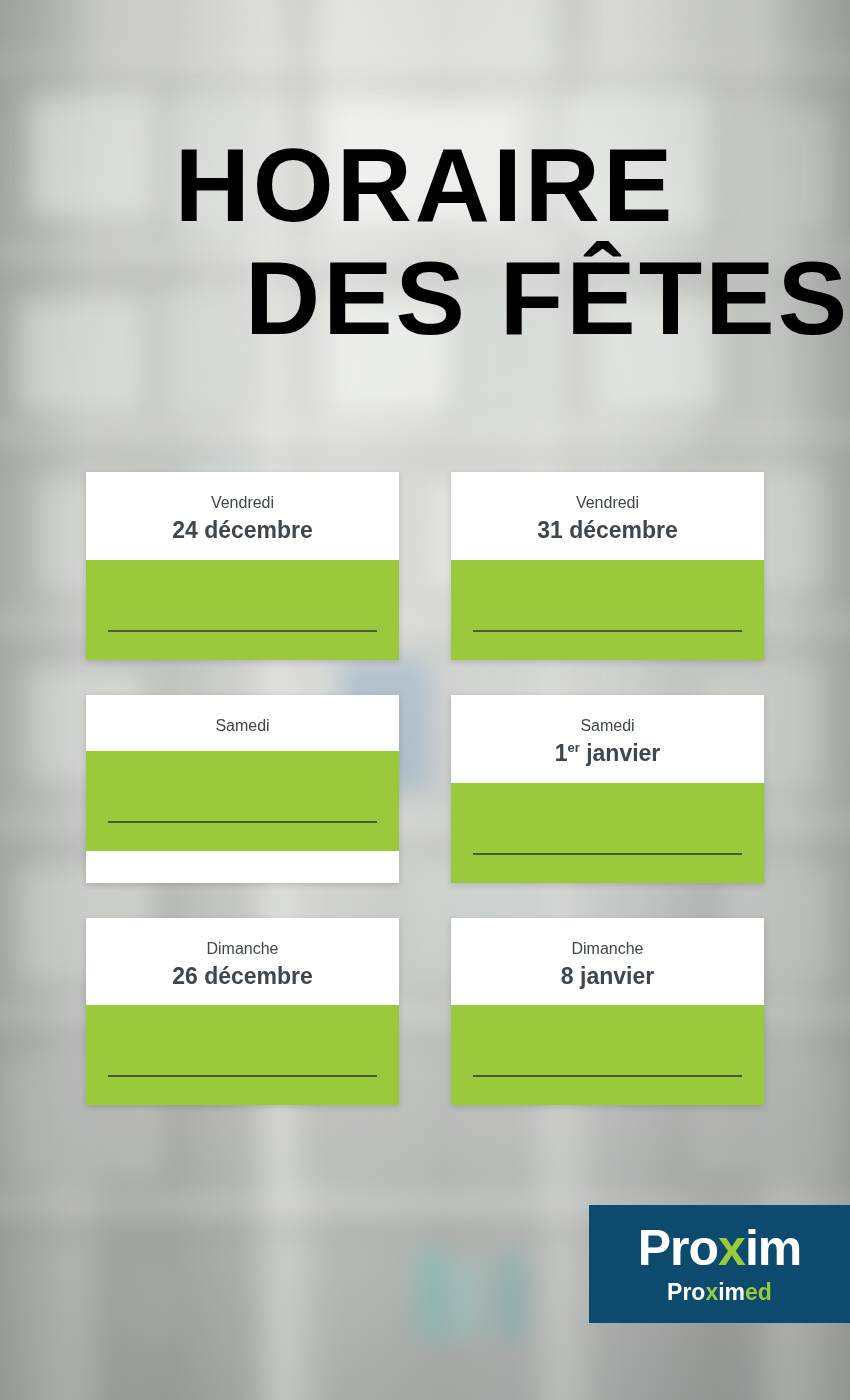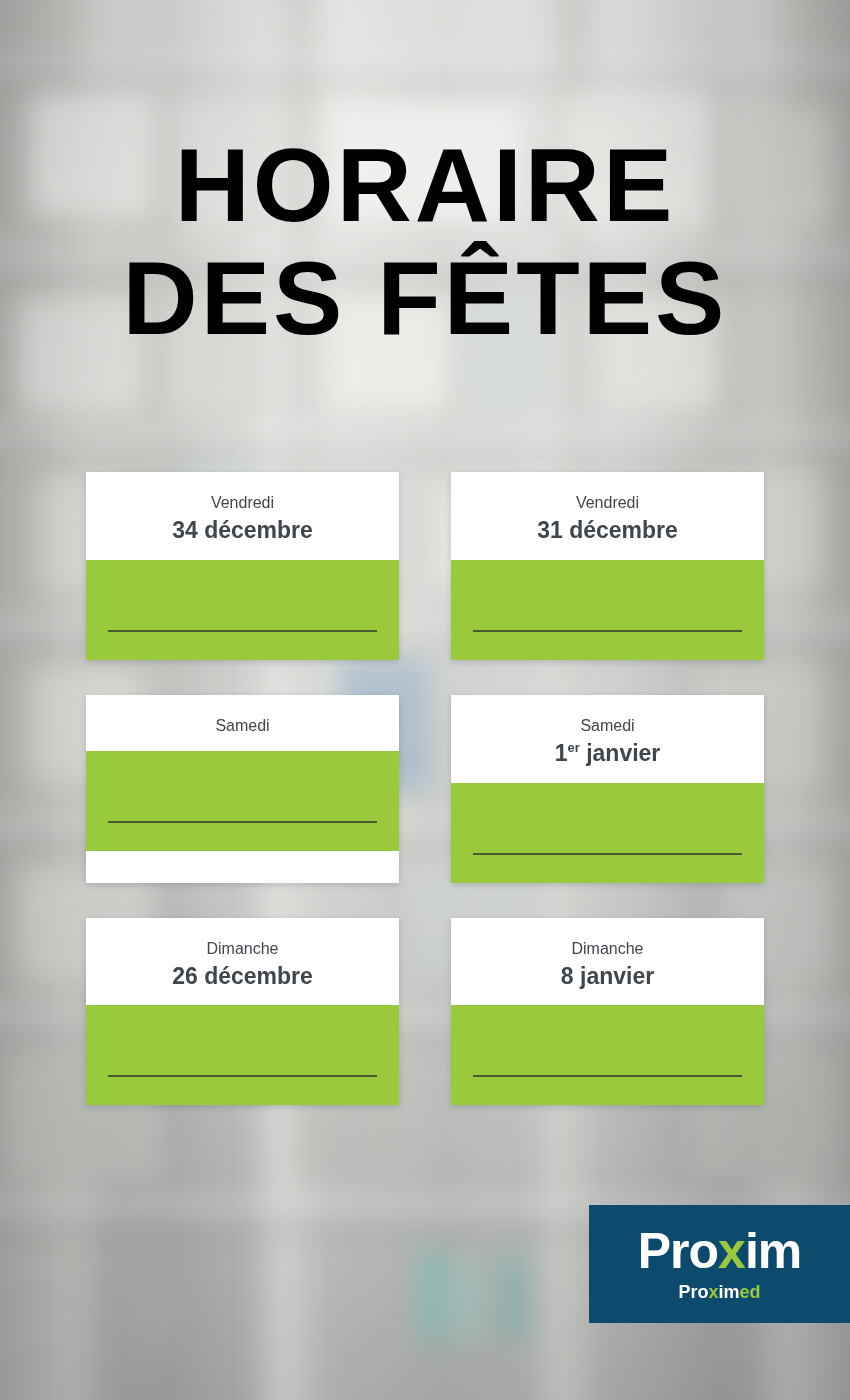--- a/index.html
+++ b/index.html
@@ -76,20 +76,21 @@
     letter-spacing: 3px;
     line-height: 0.92;
     margin: 0;
   }
   .title-line2 {
     font-size: 104px;
     font-weight: bold;
     letter-spacing: 3px;
     line-height: 0.98;
     margin: 14px 0 0 0;
+    text-align: right;
   }
 
   .cards {
     position: absolute;
     top: 472px;
     left: 86px;
     width: 680px;
     display: grid;
     grid-template-columns: 313px 313px;
     grid-column-gap: 52px;
@@ -152,21 +153,21 @@
     letter-spacing: -1px;
     line-height: 1;
     position: relative;
   }
   .logo-main .x {
     color: #9ACA3C;
   }
   .logo-sub {
     margin-top: 6px;
     color: #ffffff;
-    font-size: 18px;
+    font-size: 23px;
     font-weight: bold;
     letter-spacing: 0px;
   }
   .logo-sub .x {
     color: #9ACA3C;
   }
   .logo-sub .ed {
     color: #9ACA3C;
   }
 </style>
@@ -231,21 +232,21 @@
   <div class="title-block">
     <div class="title-line1">HORAIRE</div>
     <div class="title-line2">DES FÊTES</div>
   </div>
 
   <div class="cards">
 
     <div class="card">
       <div class="card-head">
         <div class="card-day">Vendredi</div>
-        <div class="card-date">34 décembre</div>
+        <div class="card-date">24 décembre</div>
       </div>
       <div class="card-body">
         <div class="card-line"></div>
       </div>
     </div>
 
     <div class="card">
       <div class="card-head">
         <div class="card-day">Vendredi</div>
         <div class="card-date">31 décembre</div>

